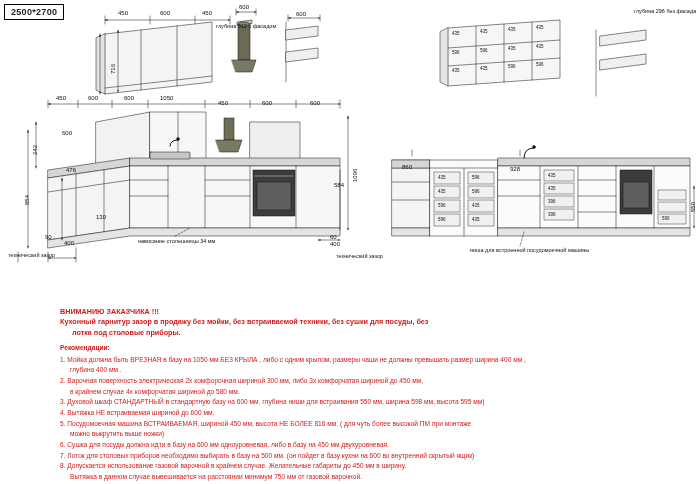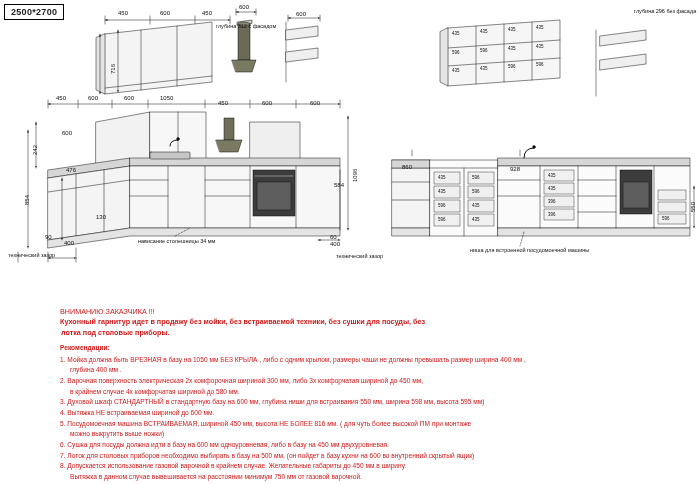--- a/index.html
+++ b/index.html
@@ -49,21 +49,21 @@
 
   .warn{
     position:absolute;
     left:60px;top:307px;
     width:630px;
     font-size:7.2px;
     color:#d21919;
     line-height:1.45;
     font-weight:bold;
   }
-  .warn .hdr{font-weight:normal;}
+  .warn .hdr{font-weight:bold;}
   .rec{
     position:absolute;
     left:60px;top:343px;
     width:636px;
     font-size:6.6px;
     color:#d21919;
     line-height:1.62;
   }
   .rec .rec-title{font-weight:bold;display:block;margin-bottom:1px;}
   .rec ol{margin:0;padding:0;list-style:none;}
@@ -319,22 +319,22 @@
 <div class="shelfnum" style="left:472px;top:203px;">435</div>
 <div class="shelfnum" style="left:472px;top:217px;">435</div>
 <div class="shelfnum" style="left:548px;top:173px;">435</div>
 <div class="shelfnum" style="left:548px;top:186px;">435</div>
 <div class="shelfnum" style="left:548px;top:199px;">396</div>
 <div class="shelfnum" style="left:548px;top:212px;">396</div>
 <div class="shelfnum" style="left:662px;top:216px;">596</div>
 
 <div class="warn">
   <span class="hdr">ВНИМАНИЮ ЗАКАЗЧИКА !!!</span><br>
-  <span>Кухонный гарнитур идет в продажу без мойки, без встраиваемой техники, без сушки для посуды, без</span><br>
-  <span style="margin-left:1px;display:inline-block;">лотка под столовые приборы.</span>
+  <span>Кухонный гарнитур зазор в продажу без мойки, без встраиваемой техники, без сушки для посуды, без</span><br>
+  <span style="margin-left:12px;display:inline-block;">лотка под столовые приборы.</span>
 </div>
 
 <div class="rec">
   <span class="rec-title">Рекомендации:</span>
   <ol>
     <li>1.  Мойка должна быть ВРЕЗНАЯ в базу на 1050 мм БЕЗ КРЫЛА , либо с одним крылом, размеры чаши  не должны превышать размер ширина  400  мм ,</li>
     <li class="sub" style="padding-left:10px;">глубина  400 мм .</li>
     <li>2. Варочная поверхность электрическая 2х комфорочная шириной 300 мм, либо 3х комфорчатая шириной до 450 мм,</li>
     <li class="sub" style="padding-left:10px;">в крайнем случае 4х комфорчатая шириной до 580 мм.</li>
     <li>3. Духовой шкаф СТАНДАРТНЫЙ в стандартную базу на 600 мм, глубина ниши для встраивания 550 мм, ширина 598 мм, высота 595 мм)</li>

